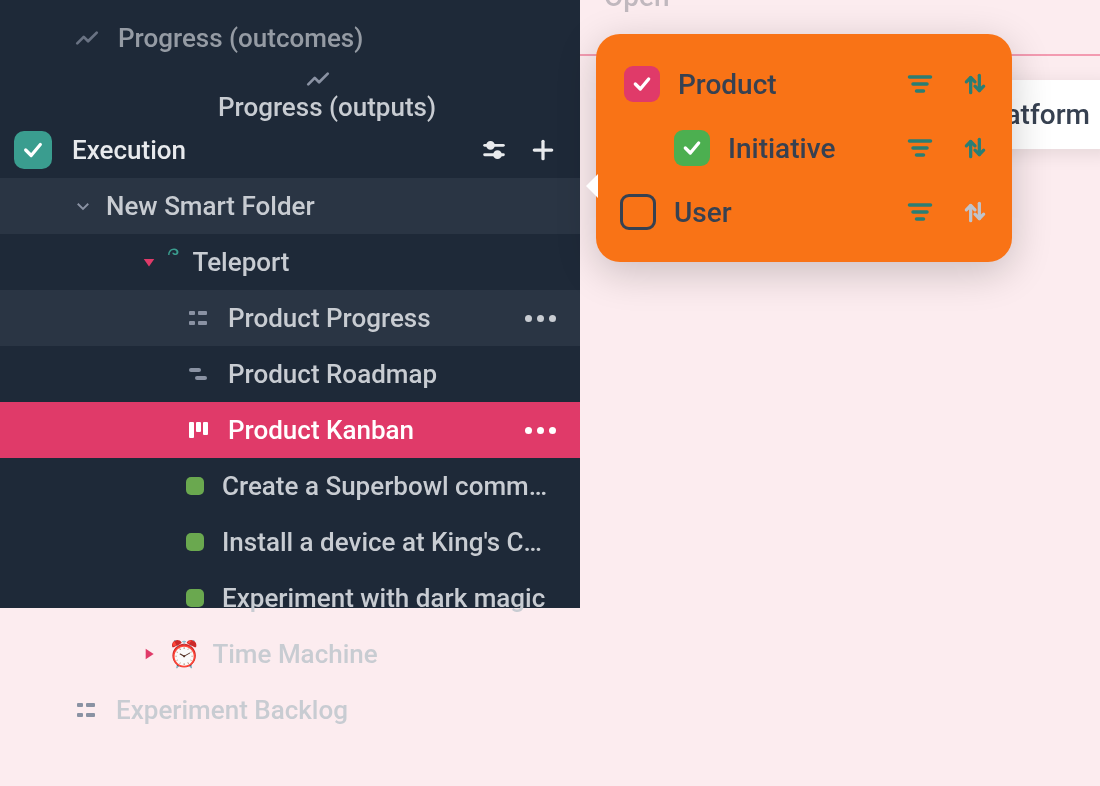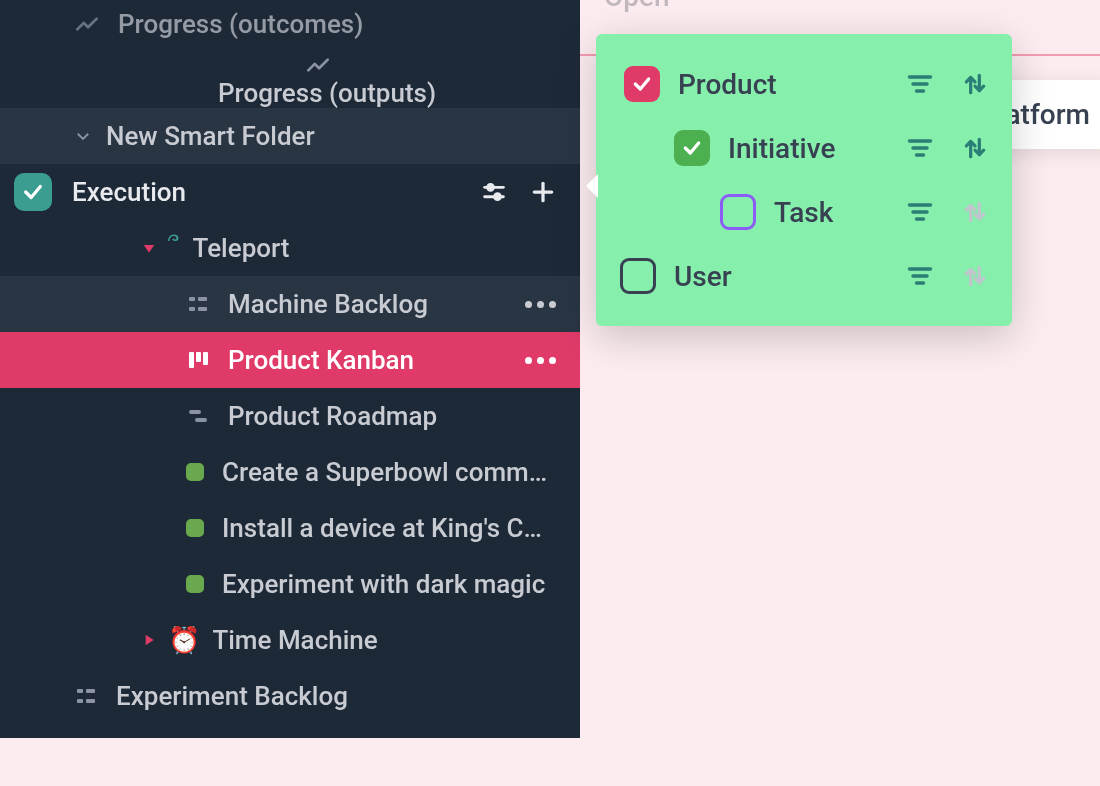--- a/index.html
+++ b/index.html
@@ -1,19 +1,19 @@
 <!DOCTYPE html>
 <html><head>
   <meta charset="utf-8">
   <style>
     * { box-sizing: border-box; margin: 0; padding: 0; }
     html, body { width: 1100px; height: 786px; overflow: hidden; font-family: -apple-system, BlinkMacSystemFont, "Segoe UI", Roboto, sans-serif; }
     body { display: flex; background: #fcecef; }
     
-    .sidebar { width: 580px; height: 738px; background: #1e2938; color: #e8eaed; position: relative; padding-top: 2px; flex-shrink: 0; }
+    .sidebar { width: 580px; height: 608px; background: #1e2938; color: #e8eaed; position: relative; padding-top: 16px; flex-shrink: 0; }
     
     .sb-item { display: flex; align-items: center; height: 56px; font-size: 26px; font-weight: 500; color: #c8ccd2; cursor: pointer; position: relative; }
     .sb-item.hover { background: #2a3544; }
     .sb-item.selected { background: rgba(255,255,255,0.05); }
     .sb-item.active { background: #e03a69; color: #ffffff; }
     
     .sb-label { white-space: nowrap; overflow: hidden; text-overflow: ellipsis; flex: 1; }
     
     .icon { display: inline-flex; align-items: center; justify-content: center; flex-shrink: 0; }
     
@@ -27,21 +27,21 @@
     .sb-item.active .more span { background: #ffffff; }
     
     .bullet { width: 18px; height: 18px; border-radius: 5px; flex-shrink: 0; margin-right: 18px; }
     
     
     .main { flex: 1; height: 786px; position: relative; background: #fcecef; }
     .header-text { position: absolute; top: 0; left: 24px; font-size: 28px; color: #3a4251; font-weight: 500; }
     .pink-line { position: absolute; top: 54px; left: 0; right: 0; height: 2px; background: #f39bb1; }
     .chip { position: absolute; top: 80px; right: -18px; background: #ffffff; border-radius: 12px; padding: 18px 28px; font-size: 28px; color: #374151; font-weight: 500; box-shadow: 0 4px 20px rgba(0,0,0,0.1); }
     
-    .popup { position: absolute; top: 34px; left: 16px; width: 416px; background: #86efac; border-radius: 6px; box-shadow: 0 10px 40px rgba(0,0,0,0.2); padding: 18px 0; }
+    .popup { position: absolute; top: 34px; left: 16px; width: 416px; background: #f97316; border-radius: 24px; box-shadow: 0 10px 40px rgba(0,0,0,0.2); padding: 18px 0; }
     .popup::before { content: ""; position: absolute; left: -10px; top: 140px; width: 0; height: 0; border-top: 12px solid transparent; border-bottom: 12px solid transparent; border-right: 12px solid #ffffff; }
     
     .pop-row { display: flex; align-items: center; height: 64px; padding: 0 24px; font-size: 28px; color: #374151; font-weight: 500; }
     .pop-check { width: 36px; height: 36px; border-radius: 9px; display: inline-flex; align-items: center; justify-content: center; flex-shrink: 0; margin-right: 18px; }
     .pop-check.red { background: #e03a69; }
     .pop-check.green { background: #4caf50; }
     .pop-check.purple { border: 3px solid #8b5cf6; }
     .pop-check.plain { border: 3px solid #374151; }
     .pop-actions { margin-left: auto; display: flex; gap: 28px; align-items: center; }
     
@@ -61,29 +61,20 @@
     <span class="sb-label">Progress (outcomes)</span>
   </div>
 
   <div class="sb-item" style="padding-left: 74px; flex-direction: column;">
     <span class="icon" style="margin-right:18px;">
       <svg width="26" height="26" viewBox="0 0 24 24" fill="none" stroke="#8a92a3" stroke-width="2.5" stroke-linecap="round" stroke-linejoin="round">
           <polyline points="3 17 9 11 13 15 21 7"></polyline>
         </svg>
     </span>
     <span class="sb-label">Progress (outputs)</span>
-  </div>
-
-  <div class="sb-item selected" style="padding-left: 74px; background:#2a3544;">
-    <span class="caret" style="margin-right:14px;">
-      <svg width="20" height="20" viewBox="0 0 24 24" fill="none" stroke="#8a92a3" stroke-width="2.5">
-          <polyline points="5 9 12 16 19 9"></polyline>
-        </svg>
-    </span>
-    <span class="sb-label">New Smart Folder</span>
   </div>
 
   <div class="sb-item" style="padding-left:0;">
     <span class="chk-box">
       <svg width="22" height="22" viewBox="0 0 24 24" fill="none" stroke="#ffffff" stroke-width="3.5" stroke-linecap="round" stroke-linejoin="round">
           <polyline points="4 12 10 18 20 6"></polyline>
         </svg>
     </span>
     <span class="sb-label" style="color:#e8eaed;">Execution</span>
     <div class="actions">
@@ -97,71 +88,80 @@
       </span>
       <span class="icon">
         <svg width="26" height="26" viewBox="0 0 24 24" fill="none" stroke="#e8eaed" stroke-width="3" stroke-linecap="round">
             <line x1="12" y1="4" x2="12" y2="20"></line>
             <line x1="4" y1="12" x2="20" y2="12"></line>
           </svg>
       </span>
     </div>
   </div>
 
+  <div class="sb-item selected" style="padding-left: 74px; background:#2a3544;">
+    <span class="caret" style="margin-right:14px;">
+      <svg width="20" height="20" viewBox="0 0 24 24" fill="none" stroke="#8a92a3" stroke-width="2.5">
+          <polyline points="5 9 12 16 19 9"></polyline>
+        </svg>
+    </span>
+    <span class="sb-label">New Smart Folder</span>
+  </div>
+
   <div class="sb-item" style="padding-left: 140px;">
     <span class="caret" style="margin-right:10px;">
       <svg width="18" height="18" viewBox="0 0 24 24" fill="#e03a69">
           <polygon points="5 8 19 8 12 18"></polygon>
         </svg>
     </span>
     <span class="icon" style="margin-right:14px; color:#3a9d8f; font-size:26px;">՞</span>
     <span class="sb-label">Teleport</span>
   </div>
 
   <div class="sb-item hover" style="padding-left: 186px;">
     <span class="icon" style="margin-right:18px;">
       <svg width="24" height="24" viewBox="0 0 24 24" fill="#8a92a3">
           <rect x="3" y="5" width="6" height="4" rx="1"></rect>
           <rect x="3" y="15" width="6" height="4" rx="1"></rect>
           <rect x="12" y="5" width="9" height="4" rx="1"></rect>
           <rect x="12" y="15" width="9" height="4" rx="1"></rect>
         </svg>
     </span>
-    <span class="sb-label">Machine Backlog</span>
+    <span class="sb-label">Product Progress</span>
     <div class="more">
         <span></span>
         <span></span>
         <span></span>
       </div>
+  </div>
+
+  <div class="sb-item" style="padding-left: 186px;">
+    <span class="icon" style="margin-right:18px;">
+      <svg width="24" height="24" viewBox="0 0 24 24" fill="#8a92a3">
+          <rect x="3" y="6" width="12" height="4" rx="2"></rect>
+          <rect x="9" y="14" width="12" height="4" rx="2"></rect>
+        </svg>
+    </span>
+    <span class="sb-label">Product Roadmap</span>
   </div>
 
   <div class="sb-item active" style="padding-left: 186px;">
     <span class="icon" style="margin-right:18px;">
       <svg width="24" height="24" viewBox="0 0 24 24" fill="#ffffff">
           <rect x="3" y="4" width="5" height="16" rx="1"></rect>
           <rect x="10" y="4" width="5" height="10" rx="1"></rect>
           <rect x="17" y="4" width="5" height="13" rx="1"></rect>
         </svg>
     </span>
     <span class="sb-label">Product Kanban</span>
     <div class="more">
         <span></span>
         <span></span>
         <span></span>
       </div>
-  </div>
-
-  <div class="sb-item" style="padding-left: 186px;">
-    <span class="icon" style="margin-right:18px;">
-      <svg width="24" height="24" viewBox="0 0 24 24" fill="#8a92a3">
-          <rect x="3" y="6" width="12" height="4" rx="2"></rect>
-          <rect x="9" y="14" width="12" height="4" rx="2"></rect>
-        </svg>
-    </span>
-    <span class="sb-label">Product Roadmap</span>
   </div>
 
   <div class="sb-item" style="padding-left: 186px;">
     <span class="bullet" style="background:#6aa84f;"></span>
     <span class="sb-label">Create a Superbowl comm…</span>
   </div>
 
   <div class="sb-item" style="padding-left: 186px;">
     <span class="bullet" style="background:#6aa84f;"></span>
     <span class="sb-label">Install a device at King's C…</span>
@@ -249,58 +249,37 @@
           <svg width="26" height="26" viewBox="0 0 24 24" fill="none" stroke="#2a7e74" stroke-width="3" stroke-linecap="round" stroke-linejoin="round">
               <path d="M8 20V6"></path>
               <polyline points="4 10 8 6 12 10"></polyline>
               <path d="M16 4v14"></path>
               <polyline points="20 14 16 18 12 14"></polyline>
             </svg>
         </span>
       </div>
     </div>
 
-    <div class="pop-row" style="padding-left:124px;">
-      <span class="pop-check purple"></span>
-      <span>Task</span>
+
+    <div class="pop-row" style="">
+      <span class="pop-check plain"></span>
+      <span>User</span>
       <div class="pop-actions">
         <span class="icon">
           <svg width="28" height="28" viewBox="0 0 24 24" fill="none" stroke="#2a7e74" stroke-width="3" stroke-linecap="round">
               <line x1="3" y1="6" x2="21" y2="6"></line>
               <line x1="6" y1="12" x2="18" y2="12"></line>
               <line x1="9" y1="18" x2="15" y2="18"></line>
             </svg>
         </span>
         <span class="icon">
           <svg width="26" height="26" viewBox="0 0 24 24" fill="none" stroke="#c0c4cc" stroke-width="3" stroke-linecap="round" stroke-linejoin="round">
               <path d="M8 20V6"></path>
               <polyline points="4 10 8 6 12 10"></polyline>
               <path d="M16 4v14"></path>
               <polyline points="20 14 16 18 12 14"></polyline>
             </svg>
         </span>
       </div>
     </div>
 
-    <div class="pop-row" style="">
-      <span class="pop-check plain"></span>
-      <span>User</span>
-      <div class="pop-actions">
-        <span class="icon">
-          <svg width="28" height="28" viewBox="0 0 24 24" fill="none" stroke="#2a7e74" stroke-width="3" stroke-linecap="round">
-              <line x1="3" y1="6" x2="21" y2="6"></line>
-              <line x1="6" y1="12" x2="18" y2="12"></line>
-              <line x1="9" y1="18" x2="15" y2="18"></line>
-            </svg>
-        </span>
-        <span class="icon">
-          <svg width="26" height="26" viewBox="0 0 24 24" fill="none" stroke="#c0c4cc" stroke-width="3" stroke-linecap="round" stroke-linejoin="round">
-              <path d="M8 20V6"></path>
-              <polyline points="4 10 8 6 12 10"></polyline>
-              <path d="M16 4v14"></path>
-              <polyline points="20 14 16 18 12 14"></polyline>
-            </svg>
-        </span>
-      </div>
-    </div>
-
   </div>
 </div>
 
 </body></html>

